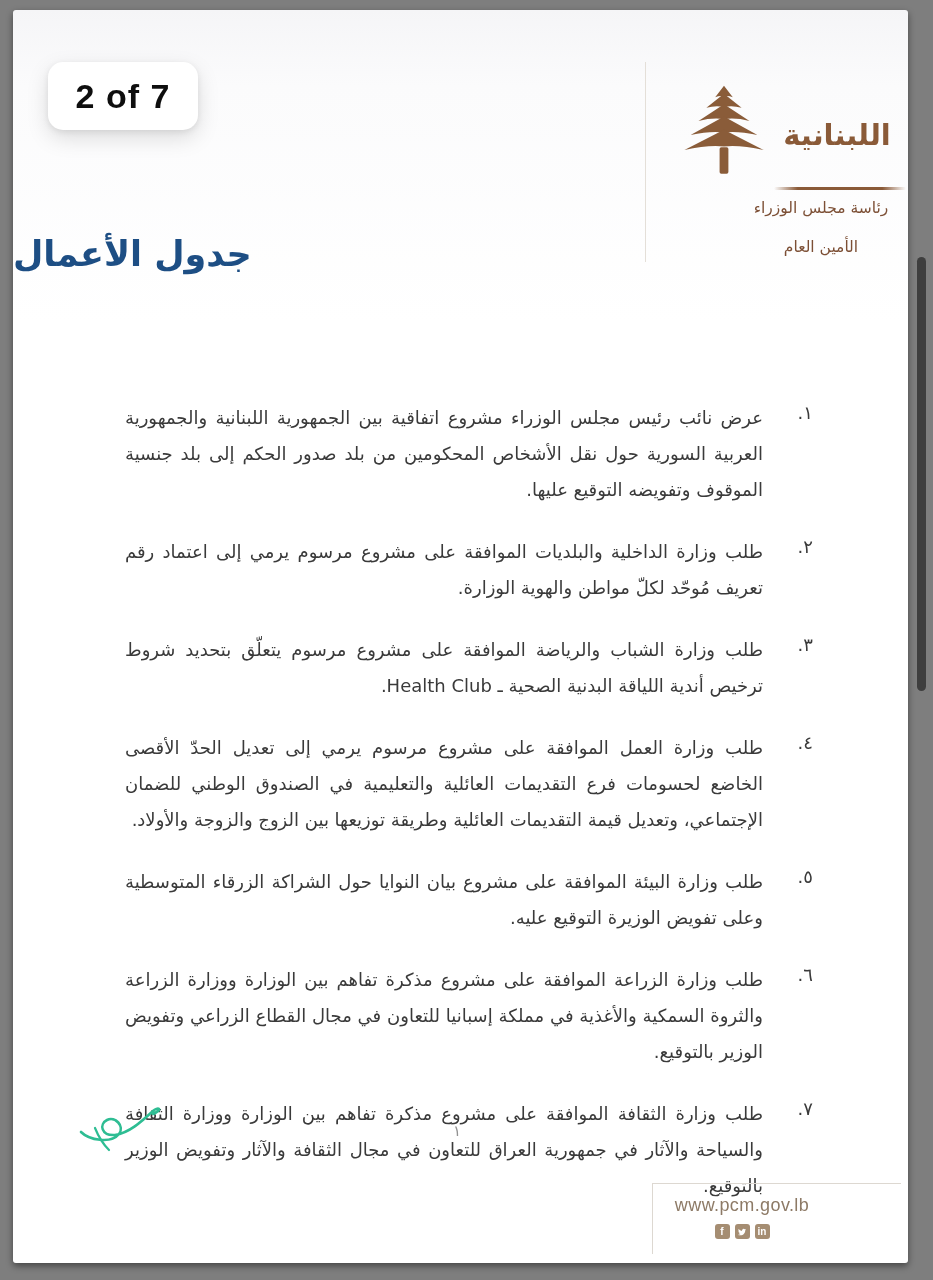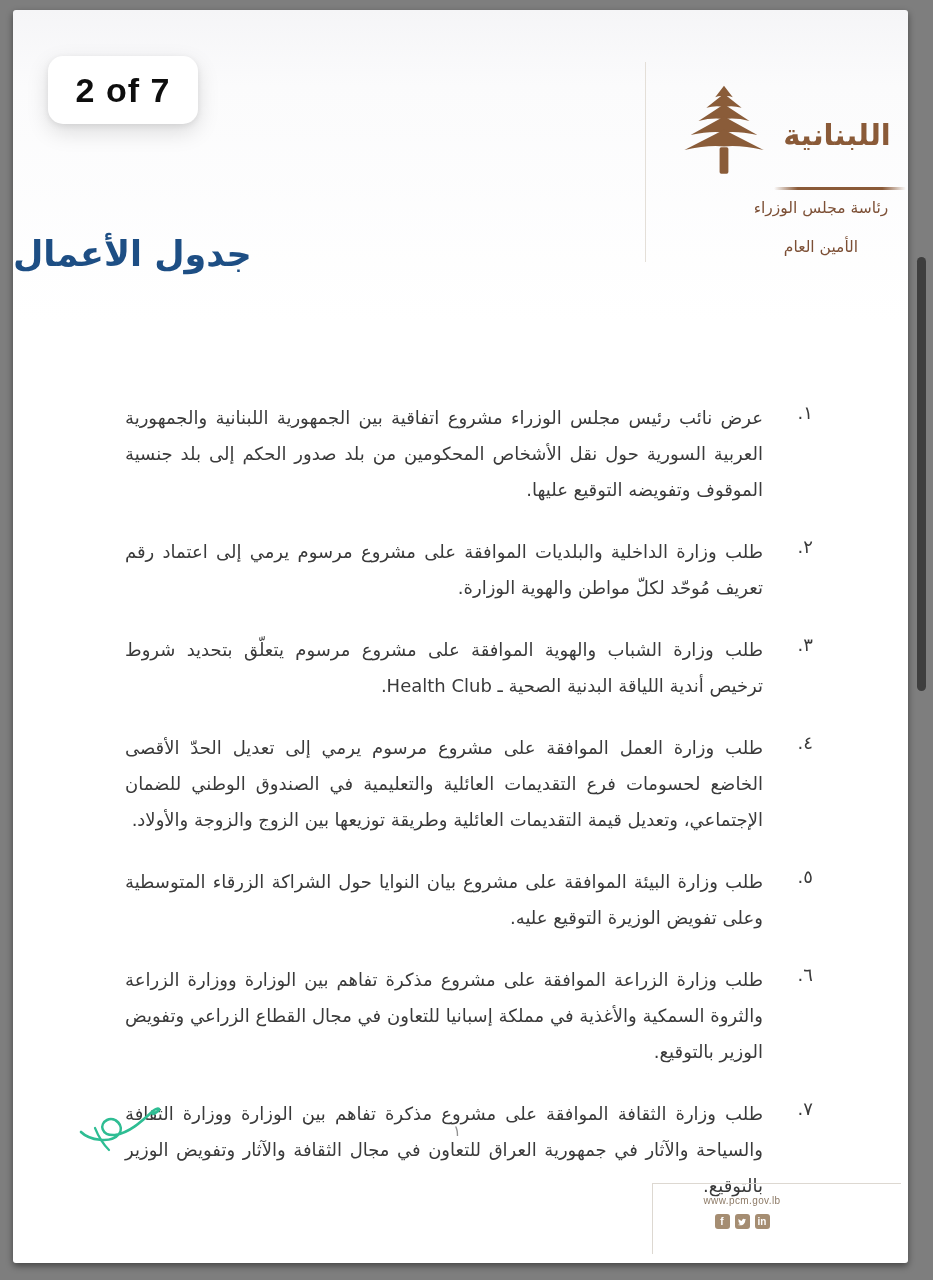--- a/index.html
+++ b/index.html
@@ -10,21 +10,21 @@
     position:relative;overflow:hidden;
   }
   .page{
     position:absolute;left:13px;top:10px;width:895px;height:1253px;
     background:linear-gradient(180deg,#f5f5f7 0%,#fbfbfc 6%,#ffffff 25%,#ffffff 100%);
     border-radius:3px;
     box-shadow:0 3px 7px rgba(0,0,0,.45);
   }
   
   .badge{
-    position:absolute;left:35px;top:46px;width:150px;height:68px;
+    position:absolute;left:35px;top:52px;width:150px;height:68px;
     background:#ffffff;border-radius:15px;
     box-shadow:0 8px 22px rgba(0,0,0,.13), 0 2px 6px rgba(0,0,0,.08);
     display:flex;align-items:center;justify-content:center;
     font-family:"Liberation Sans", sans-serif;
     font-weight:700;font-size:34px;color:#0e0e0e;letter-spacing:1px;
   }
   
   .letterhead{
     position:absolute;left:632px;top:52px;width:250px;
     border-left:1px solid #e4dfd8;padding:8px 0 6px 10px;
@@ -62,21 +62,21 @@
   
   .signature{position:absolute;left:62px;top:1088px;width:95px;height:56px;}
   
   .pagenum{position:absolute;left:440px;top:1112px;font-size:15px;color:#929292;}
   
   .footer{
     position:absolute;left:639px;top:1173px;width:248px;height:70px;
     border-left:1px solid #ddd8d1;border-top:1px solid #ddd8d1;
   }
   .footer-content{width:150px;margin:11px 0 0 14px;text-align:center;}
-  .footer-site{font-family:"Liberation Sans", sans-serif;font-size:10px;color:#8d7a66;letter-spacing:.4px;}
+  .footer-site{font-family:"Liberation Sans", sans-serif;font-size:18px;color:#8d7a66;letter-spacing:.4px;}
   .social{display:flex;gap:5px;justify-content:center;margin-top:8px;}
   .social .ic{
     width:15px;height:15px;border-radius:3px;background:#a58d72;color:#fff;
     display:flex;align-items:center;justify-content:center;
     font-family:"Liberation Sans", sans-serif;font-size:10px;font-weight:bold;line-height:1;
   }
   .social .ic svg{width:10px;height:10px;display:block;}
   
   .scrollbar-track{position:absolute;left:912px;top:0;width:21px;height:1280px;}
   .scrollbar-thumb{
@@ -123,21 +123,21 @@
     <div class="item">
       <span class="item-num">١.</span>
       <span class="item-text">عرض نائب رئيس مجلس الوزراء مشروع اتفاقية بين الجمهورية اللبنانية والجمهورية العربية السورية حول نقل الأشخاص المحكومين من بلد صدور الحكم إلى بلد جنسية الموقوف وتفويضه التوقيع عليها.</span>
     </div>
     <div class="item">
       <span class="item-num">٢.</span>
       <span class="item-text">طلب وزارة الداخلية والبلديات الموافقة على مشروع مرسوم يرمي إلى اعتماد رقم تعريف مُوحّد لكلّ مواطن والهوية الوزارة.</span>
     </div>
     <div class="item">
       <span class="item-num">٣.</span>
-      <span class="item-text">طلب وزارة الشباب والهوية الموافقة على مشروع مرسوم يتعلّق بتحديد شروط ترخيص أندية اللياقة البدنية الصحية ـ Health Club.</span>
+      <span class="item-text">طلب وزارة الشباب والرياضة الموافقة على مشروع مرسوم يتعلّق بتحديد شروط ترخيص أندية اللياقة البدنية الصحية ـ Health Club.</span>
     </div>
     <div class="item">
       <span class="item-num">٤.</span>
       <span class="item-text">طلب وزارة العمل الموافقة على مشروع مرسوم يرمي إلى تعديل الحدّ الأقصى الخاضع لحسومات فرع التقديمات العائلية والتعليمية في الصندوق الوطني للضمان الإجتماعي، وتعديل قيمة التقديمات العائلية وطريقة توزيعها بين الزوج والزوجة والأولاد.</span>
     </div>
     <div class="item">
       <span class="item-num">٥.</span>
       <span class="item-text">طلب وزارة البيئة الموافقة على مشروع بيان النوايا حول الشراكة الزرقاء المتوسطية وعلى تفويض الوزيرة التوقيع عليه.</span>
     </div>
     <div class="item">

